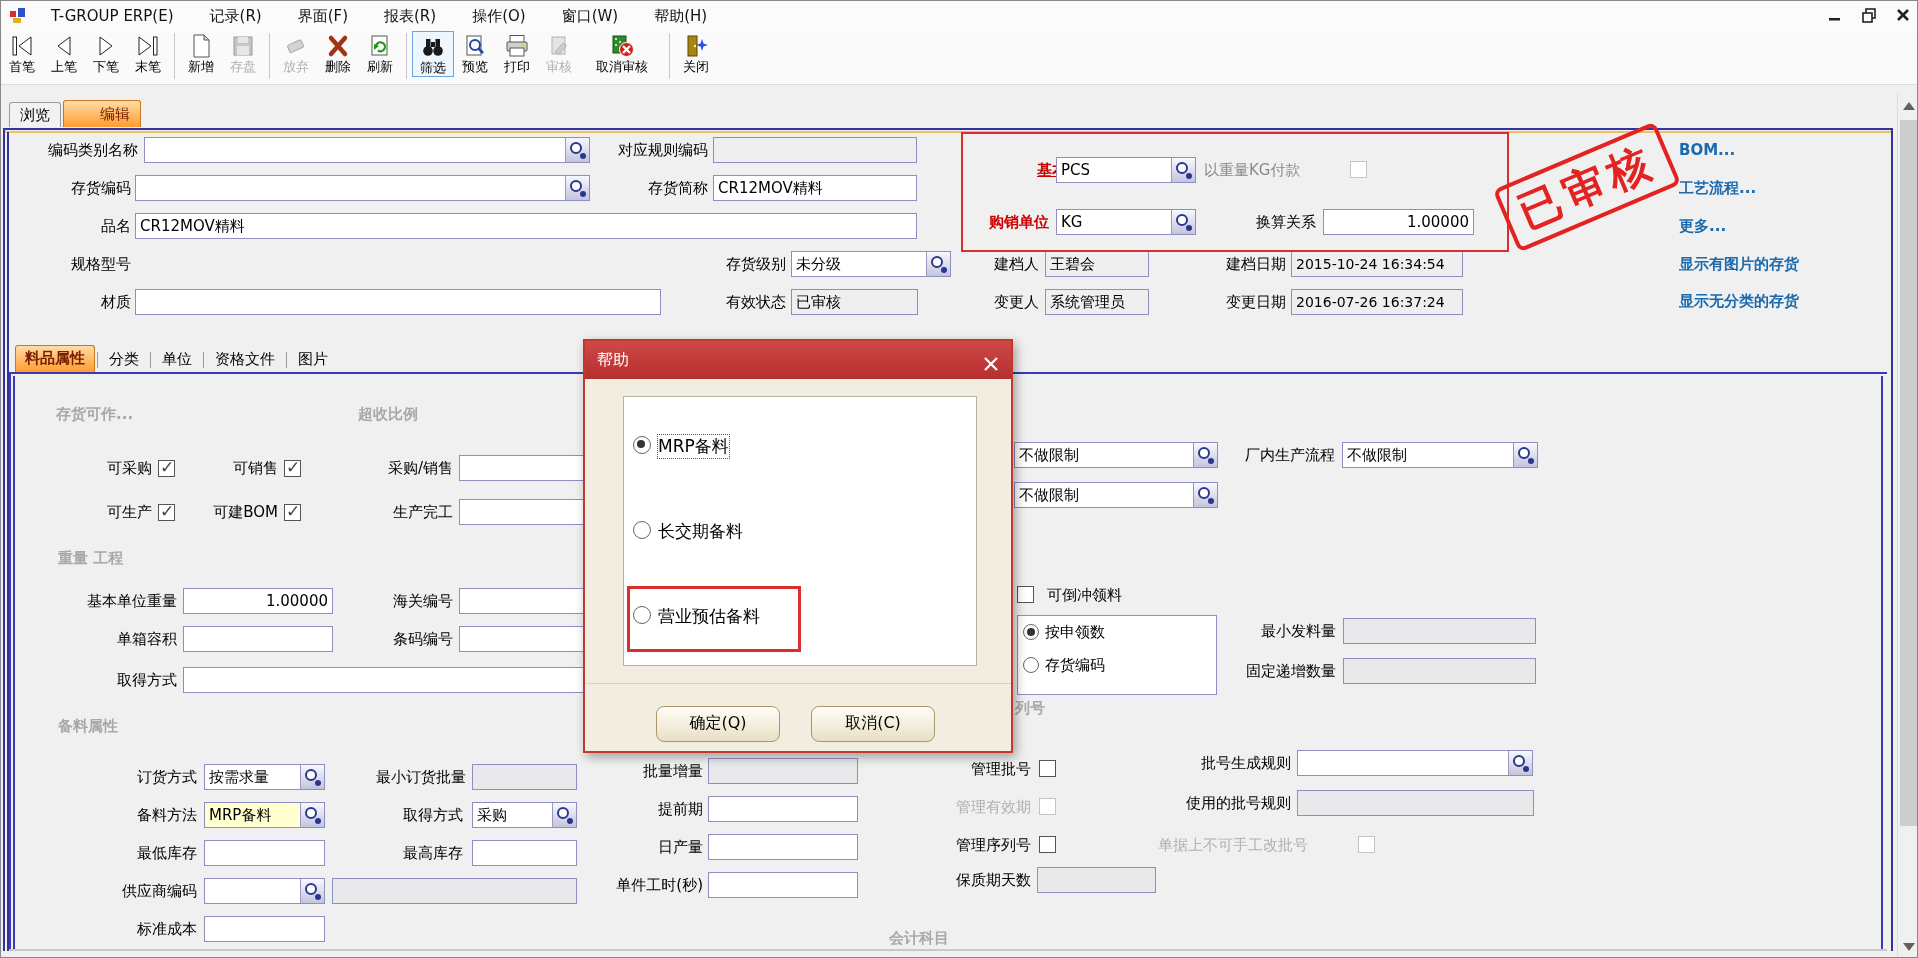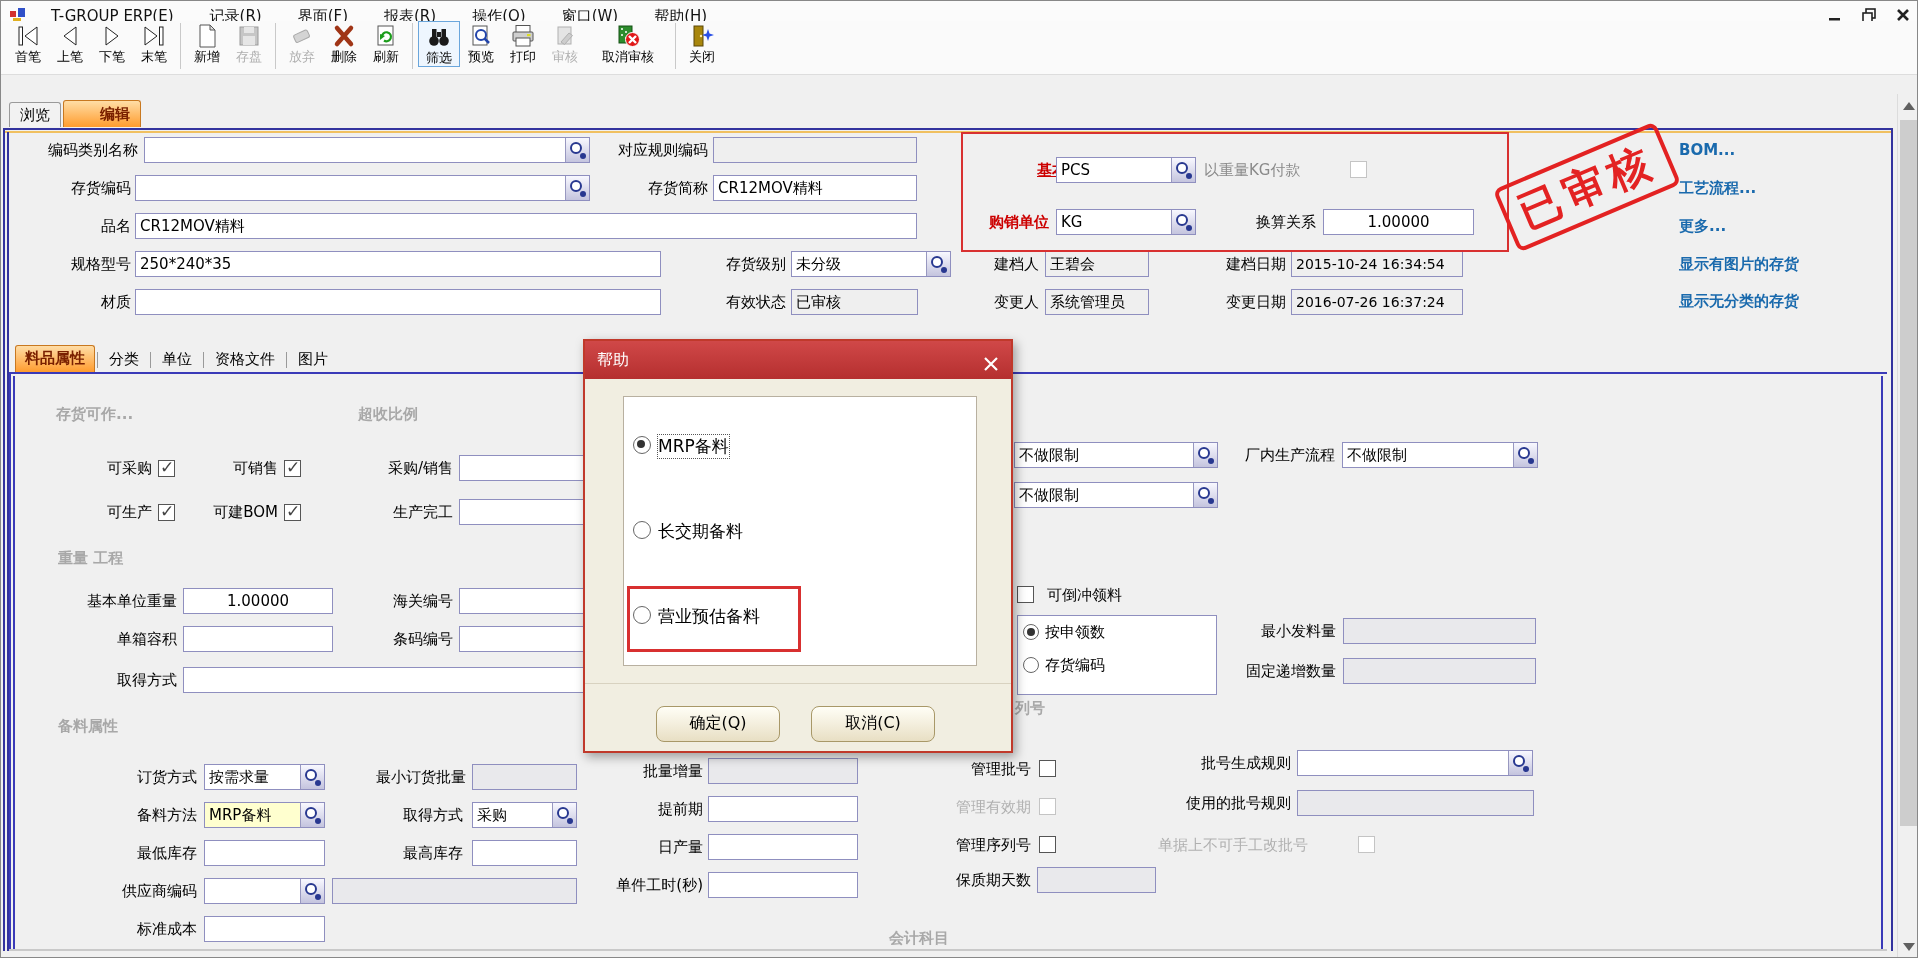--- a/index.html
+++ b/index.html
@@ -4,41 +4,41 @@
 <style>
   html,body{margin:0;padding:0;background:#e8e8e8;font-family:"DejaVu Sans","Liberation Sans",sans-serif;}
   #app{position:relative;width:1918px;height:958px;background:#f0f0f0;overflow:hidden;border:1px solid #888;box-sizing:border-box;}
   
   .menubar{position:absolute;left:0;top:0;width:1918px;height:30px;background:#fbfbfb;border-bottom:7px solid #b91c1c;display:flex;align-items:center;}
   .appicon{width:18px;height:18px;margin:0 14px 0 8px;position:relative;}
   .menuitem{font-size:15px;color:#111;padding:3px 10px;margin-right:16px;cursor:default;}
   .wincontrols{position:absolute;right:6px;top:4px;display:flex;gap:14px;}
   .winbtn{width:20px;height:20px;display:flex;align-items:center;justify-content:center;}
   
-  .toolbar{position:absolute;left:0;top:20px;width:1918px;height:54px;background:#fafafa;border-bottom:1px solid #ddd;display:flex;align-items:flex-start;padding-left:6px;box-sizing:border-box;}
+  .toolbar{position:absolute;left:0;top:30px;width:1918px;height:54px;background:#fafafa;border-bottom:1px solid #ddd;display:flex;align-items:flex-start;padding-left:0;box-sizing:border-box;}
   .tbtn{width:42px;padding-top:2px;text-align:center;font-size:13px;color:#000;line-height:1.15;}
   .tbtn.wide{width:84px;}
   .tbtn .ticon{display:block;height:27px;}
   .tbtn .ticon svg{width:26px;height:26px;}
   .tbtn.dis{color:#b0b0b0;}
   .tbtn.sel{border:1px solid #6aa6dc;background:#eef6fe;box-sizing:border-box;}
   .tsep{width:1px;height:46px;background:#c9c9c9;margin:2px 5px 0 5px;}
   
   .maintab{position:absolute;height:24px;line-height:24px;padding:0 10px;font-size:15px;border:1px solid #9a9a9a;border-bottom:none;background:#f2f2f2;border-radius:3px 3px 0 0;}
-  .maintab.act{background:linear-gradient(180deg,#ffdda6,#ff9c2e);color:#7a2000;font-weight:bold;border-color:#c87820;padding-left:36px;}
+  .maintab.act{background:linear-gradient(180deg,#ffdda6,#ff9c2e);color:#7a2000;font-weight:normal;border-color:#c87820;padding-left:36px;}
   
   .hline,.vline{position:absolute;}
   
   .lbl{position:absolute;height:26px;line-height:26px;font-size:15px;color:#000;text-align:right;white-space:nowrap;}
   .lbl.tl{text-align:left;}
   .lbl.red{color:#cc0000;font-weight:bold;}
   .seclbl{position:absolute;font-size:15px;font-weight:bold;color:#a8a8a8;white-space:nowrap;}
   .fld{position:absolute;height:26px;background:#fff;border:1px solid #8f8fbf;box-sizing:border-box;display:flex;align-items:center;padding:0 4px;font-size:15px;color:#000;overflow:hidden;}
   .fld .val{flex:1;white-space:nowrap;}
-  .fld.num .val{text-align:center;}
+  .fld.num .val{text-align:right;}
   .fld.ro{background:#efefef;}
   .fld.dis{background:#e9e9ec;}
   .fld.yellow{background:#ffffcf;}
   .fld.haslk{padding-right:28px;}
   .lk{position:absolute;right:0px;top:0px;width:24px;height:24px;background:linear-gradient(180deg,#f8f8ff,#c4c4de);border-left:1px solid #9898c0;box-sizing:border-box;}
   .lk::before{content:"";position:absolute;left:4px;top:4px;width:8px;height:8px;border:2px solid #283890;border-radius:50%;background:#fff;}
   .lk::after{content:"";position:absolute;right:3px;bottom:3px;width:6px;height:6px;background:#283890;border-radius:50%;}
   .cb{position:absolute;width:17px;height:17px;background:#fff;border:1px solid #555;box-sizing:border-box;}
   .cb.dis{border-color:#c4c4c4;}
   .cb.on::after{content:"✓";position:absolute;left:1px;top:-4px;font-size:17px;font-weight:bold;color:#444;}
@@ -259,23 +259,20 @@
   <div class="fld" style="left:712px;top:174px;width:204px;">
       <span class="val">CR12MOV精料</span>
     </div>
 
   <div class="lbl" style="left:10px;top:212px;width:120px;">品名</div>
   <div class="fld" style="left:134px;top:212px;width:782px;">
       <span class="val">CR12MOV精料</span>
     </div>
 
   <div class="lbl" style="left:10px;top:250px;width:120px;">规格型号</div>
-  <div class="fld" style="left:134px;top:250px;width:526px;">
-      <span class="val">250*240*35</span>
-    </div>
   <div class="lbl" style="left:670px;top:250px;width:115px;">存货级别</div>
   <div class="fld haslk" style="left:790px;top:250px;width:160px;">
       <span class="val">未分级</span>
       <span class="lk"></span>
     </div>
   <div class="lbl" style="left:950px;top:250px;width:88px;">建档人</div>
   <div class="fld ro" style="left:1044px;top:250px;width:104px;">
       <span class="val">王碧会</span>
     </div>
   <div class="lbl" style="left:1180px;top:250px;width:105px;">建档日期</div>

